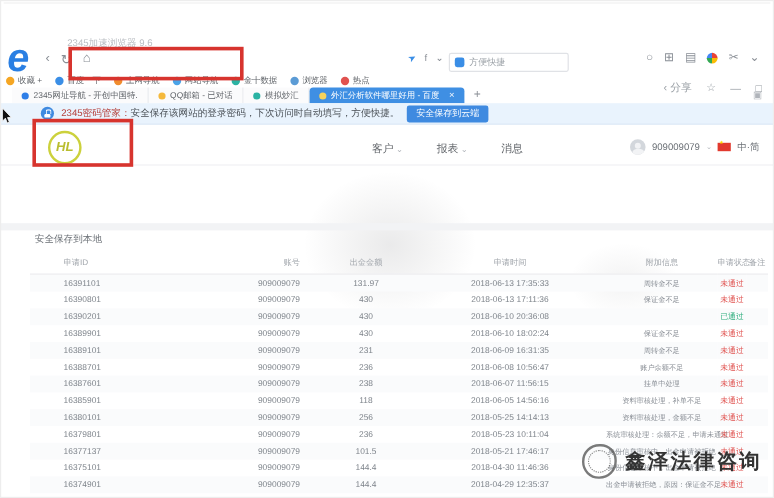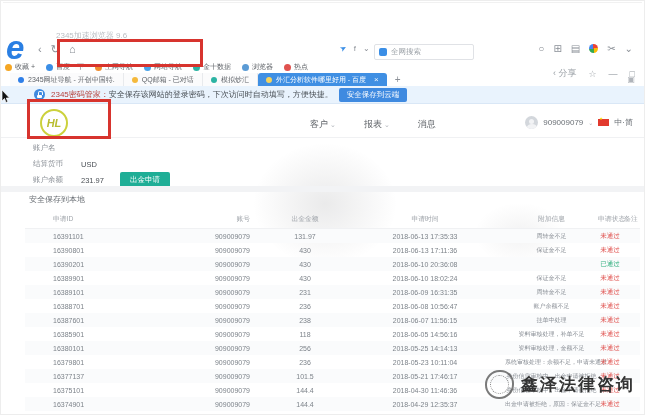--- a/index.html
+++ b/index.html
@@ -116,21 +116,21 @@
     <span>↻</span>
     <span>⌂</span>
   </div>
   <div class="quick-icons">
     <span class="send">➤</span>
     <span>f</span>
     <span>⌄</span>
   </div>
   <div class="search-box">
     <span class="search-cube"></span>
-    <span>全网搜索</span>
+    <span>方便快捷</span>
   </div>
   <div class="right-icons">
       <span>○</span>
       <span>⊞</span>
       <span>▤</span>
       <span class="ball"></span>
       <span>✂</span>
       <span>⌄</span>
     </div>
 
@@ -210,35 +210,20 @@
     </div>
     <div class="user-area">
       <span class="avatar"></span>
       <span>909009079</span>
       <span style="color:#b0b4ba;font-size:6px;">⌄</span>
       <span class="flag"></span>
       <span>中·简</span>
     </div>
     <div class="hdr-divider"></div>
 
-    <div class="acct">
-      <div class="row">
-          <span class="lbl">账户名</span>
-          <span class="val"></span>
-        </div>
-      <div class="row">
-          <span class="lbl">结算货币</span>
-          <span class="val">USD</span>
-        </div>
-      <div class="row">
-          <span class="lbl">账户余额</span>
-          <span class="val">231.97</span>
-          <span class="btn-withdraw">出金申请</span>
-        </div>
-    </div>
 
     <div class="band"></div>
 
     <div class="records">
       <h3>安全保存到本地</h3>
       <table>
         <colgroup>
             <col class="c1">
             <col class="c2">
             <col class="c3">

